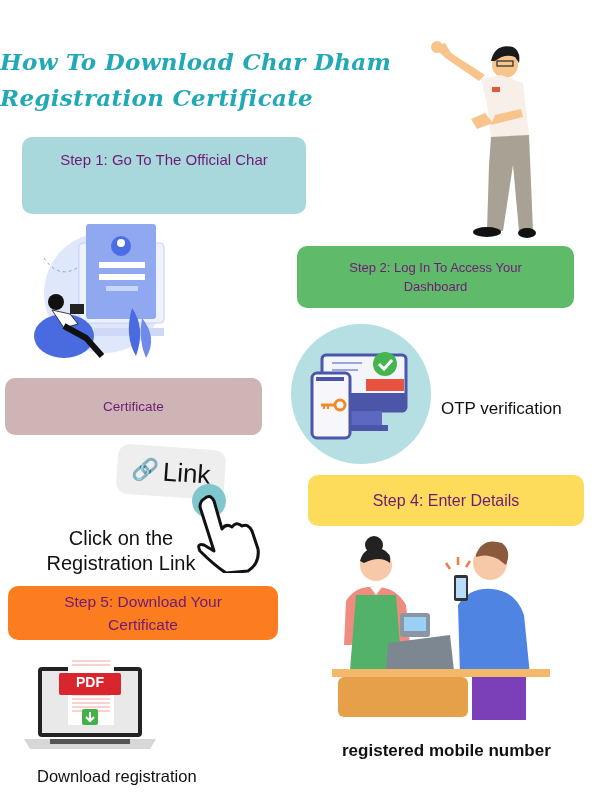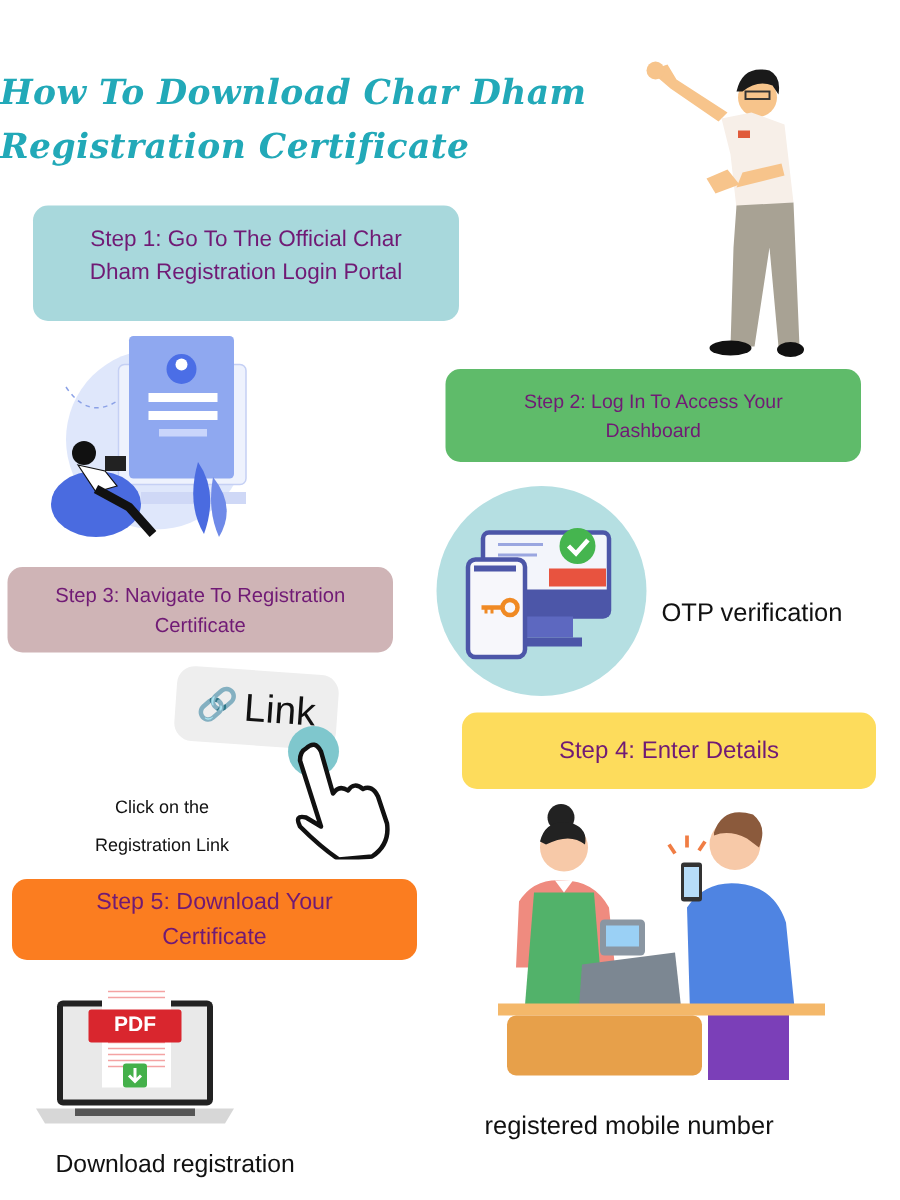--- a/index.html
+++ b/index.html
@@ -41,21 +41,20 @@
     <path d="M66 102 L104 100 L108 196 L94 196 L88 130 L78 196 L62 196 L64 130 Z" fill="#a8a294"></path>
 
     <ellipse cx="62" cy="197" rx="14" ry="5" fill="#111"></ellipse>
     <ellipse cx="102" cy="198" rx="9" ry="5" fill="#111"></ellipse>
   </svg>
 </div>
 
 <div class="step s1">
   <div>
     <div>Step 1: Go To The Official Char</div>
-    <div>Dham Registration Login Portal</div>
   </div>
 </div>
 
 <div class="abs" style="left:24px;top:218px;width:150px;height:150px;">
   <svg width="150" height="150" viewBox="0 0 150 150">
     <circle cx="80" cy="75" r="60" fill="#dfe7fb"></circle>
     <path d="M20 40 Q40 70 70 35" fill="none" stroke="#8aa0e6" stroke-dasharray="3 3"></path>
     <rect x="55" y="25" width="85" height="80" rx="4" fill="#eef2fd" stroke="#c5d0f4"></rect>
     <rect x="62" y="6" width="70" height="95" rx="3" fill="#8fa8f0"></rect>
     <circle cx="97" cy="28" r="10" fill="#4b6ee6"></circle>
@@ -98,36 +97,35 @@
     <circle cx="52" cy="82" r="5" fill="none" stroke="#f08a24" stroke-width="3"></circle>
     <line x1="33" y1="82" x2="47" y2="82" stroke="#f08a24" stroke-width="3"></line>
     <line x1="36" y1="82" x2="36" y2="86" stroke="#f08a24" stroke-width="2"></line>
     <line x1="40" y1="82" x2="40" y2="86" stroke="#f08a24" stroke-width="2"></line>
   </svg>
 </div>
 <div class="label" style="left:441px;top:399px;font-size:17px;">OTP verification</div>
 
 <div class="step s3">
   <div>
-    <div>Step 3: Navigate To Registration</div>
     <div>Certificate</div>
   </div>
 </div>
 
 <div class="abs" style="left:117px;top:447px;width:108px;height:50px;background:#eeeeee;border-radius:12px;transform:rotate(4deg);display:flex;align-items:center;justify-content:center;">
   <span style="color:#2bb5c4;font-size:22px;margin-right:4px;">🔗</span>
   <span style="font-size:26px;color:#111;">Link</span>
 </div>
 <div class="abs" style="left:192px;top:484px;width:34px;height:34px;border-radius:50%;background:#7fc7cd;"></div>
 <div class="abs" style="left:192px;top:493px;width:75px;height:80px;">
   <svg width="75" height="80" viewBox="0 0 75 80">
     <path d="M12 6 Q18 0 22 8 L30 36 Q34 30 40 34 Q44 28 50 33 Q56 30 60 38 L66 56 Q68 70 56 78 L34 80 Q22 72 8 58 Q4 50 12 52 L22 58 L8 14 Q8 8 12 6 Z" fill="#fff" stroke="#111" stroke-width="3" stroke-linejoin="round"></path>
   </svg>
 </div>
-<div class="label" style="left:33px;top:526px;width:150px;font-size:12px;line-height:25px;">
+<div class="label" style="left:46px;top:526px;width:150px;font-size:20px;line-height:25px;">
   <div>Click on the</div>
   <div>Registration Link</div>
 </div>
 
 <div class="step s4">
   <div>Step 4: Enter Details</div>
 </div>
 
 <div class="abs" style="left:330px;top:535px;width:222px;height:185px;">
   <svg width="222" height="185" viewBox="0 0 222 185">
@@ -150,21 +148,21 @@
     <rect x="126" y="43" width="10" height="20" fill="#b7ddf9"></rect>
     <line x1="120" y1="34" x2="116" y2="28" stroke="#f07d44" stroke-width="2.5"></line>
     <line x1="128" y1="30" x2="128" y2="22" stroke="#f07d44" stroke-width="2.5"></line>
     <line x1="136" y1="32" x2="140" y2="26" stroke="#f07d44" stroke-width="2.5"></line>
     <rect x="142" y="140" width="54" height="45" fill="#7b3fb8"></rect>
 
     <rect x="2" y="134" width="218" height="8" fill="#f4b86a"></rect>
     <rect x="8" y="142" width="130" height="40" rx="6" fill="#e7a04a"></rect>
   </svg>
 </div>
-<div class="label" style="left:323px;top:741px;font-size:17px;">registered mobile number</div>
+<div class="label" style="left:342px;top:741px;font-size:17px;font-weight:bold;">registered mobile number</div>
 
 <div class="step s5">
   <div>
     <div>Step 5: Download Your</div>
     <div>Certificate</div>
   </div>
 </div>
 
 <div class="abs" style="left:22px;top:655px;width:136px;height:100px;">
   <svg width="136" height="100" viewBox="0 0 136 100">

